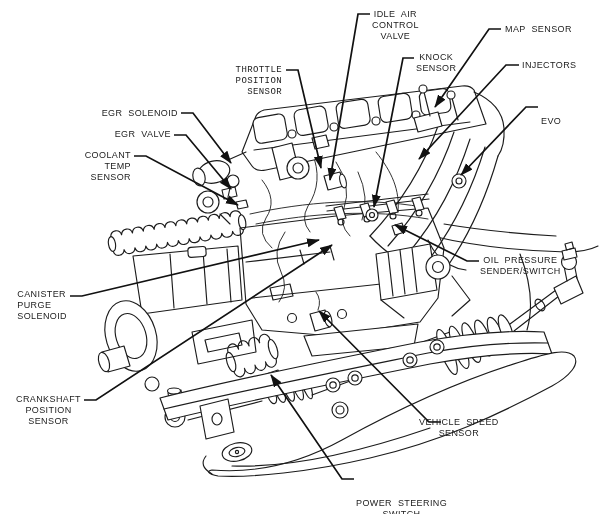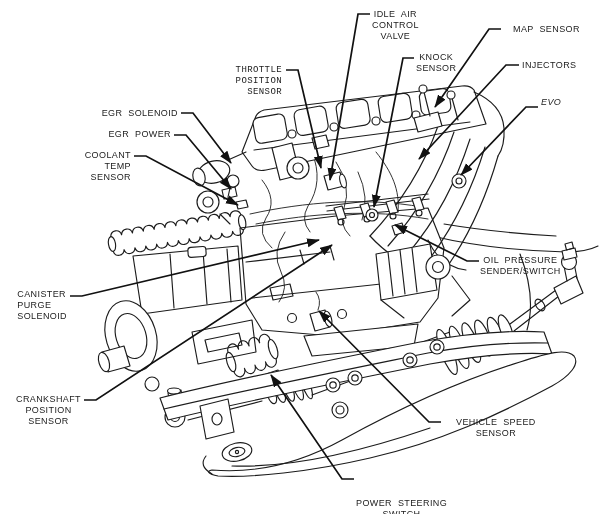--- a/index.html
+++ b/index.html
@@ -258,39 +258,39 @@
         <polyline points="479,261 467,261 395,225" class="leader" marker-end="url(#arrowhead)"></polyline>
         <polyline points="441,422 429,422 319,311" class="leader" marker-end="url(#arrowhead)"></polyline>
         <polyline points="354,479 342,479 271,375" class="leader" marker-end="url(#arrowhead)"></polyline>
       </g>
   </svg>
 
   <div id="labels">
       <div class="callout-label" style="top: 9px; left: 372px;">IDLE AIR
 CONTROL
 VALVE</div>
-      <div class="callout-label" style="top: 24px; left: 505px; margin-left: 8px;">MAP SENSOR</div>
+      <div class="callout-label" style="top: 24px; left: 505px;">MAP SENSOR</div>
       <div class="callout-label" style="top: 52px; left: 416px;">KNOCK
 SENSOR</div>
       <div class="callout-label" style="top: 60px; left: 522px;">INJECTORS</div>
-      <div class="callout-label" style="top: 97px; left: 541px; font-style: italic;">EVO</div>
+      <div class="callout-label" style="top: 116px; left: 541px;">EVO</div>
       <div class="callout-label" style="top: 65px; right: 318px; text-align: right; font-family: Liberation Mono, monospace;">THROTTLE
 POSITION
 SENSOR</div>
       <div class="callout-label" style="top: 108px; right: 422px; text-align: right;">EGR SOLENOID</div>
-      <div class="callout-label" style="top: 129px; right: 429px; text-align: right;">EGR POWER</div>
+      <div class="callout-label" style="top: 129px; right: 429px; text-align: right;">EGR VALVE</div>
       <div class="callout-label" style="top: 150px; right: 469px; text-align: right;">COOLANT
 TEMP
 SENSOR</div>
       <div class="callout-label" style="top: 289px; right: 533px; text-align: left;">CANISTER
 PURGE
 SOLENOID</div>
       <div class="callout-label" style="top: 394px; right: 519px; text-align: center;">CRANKSHAFT
 POSITION
 SENSOR</div>
       <div class="callout-label" style="top: 255px; left: 480px;">OIL PRESSURE
 SENDER/SWITCH</div>
-      <div class="callout-label" style="top: 417px; left: 456px;">VEHICLE SPEED
+      <div class="callout-label" style="top: 417px; left: 419px;">VEHICLE SPEED
 SENSOR</div>
       <div class="callout-label" style="top: 498px; left: 356px;">POWER STEERING
 SWITCH</div>
     </div>
 </div>
 
 </body></html>

